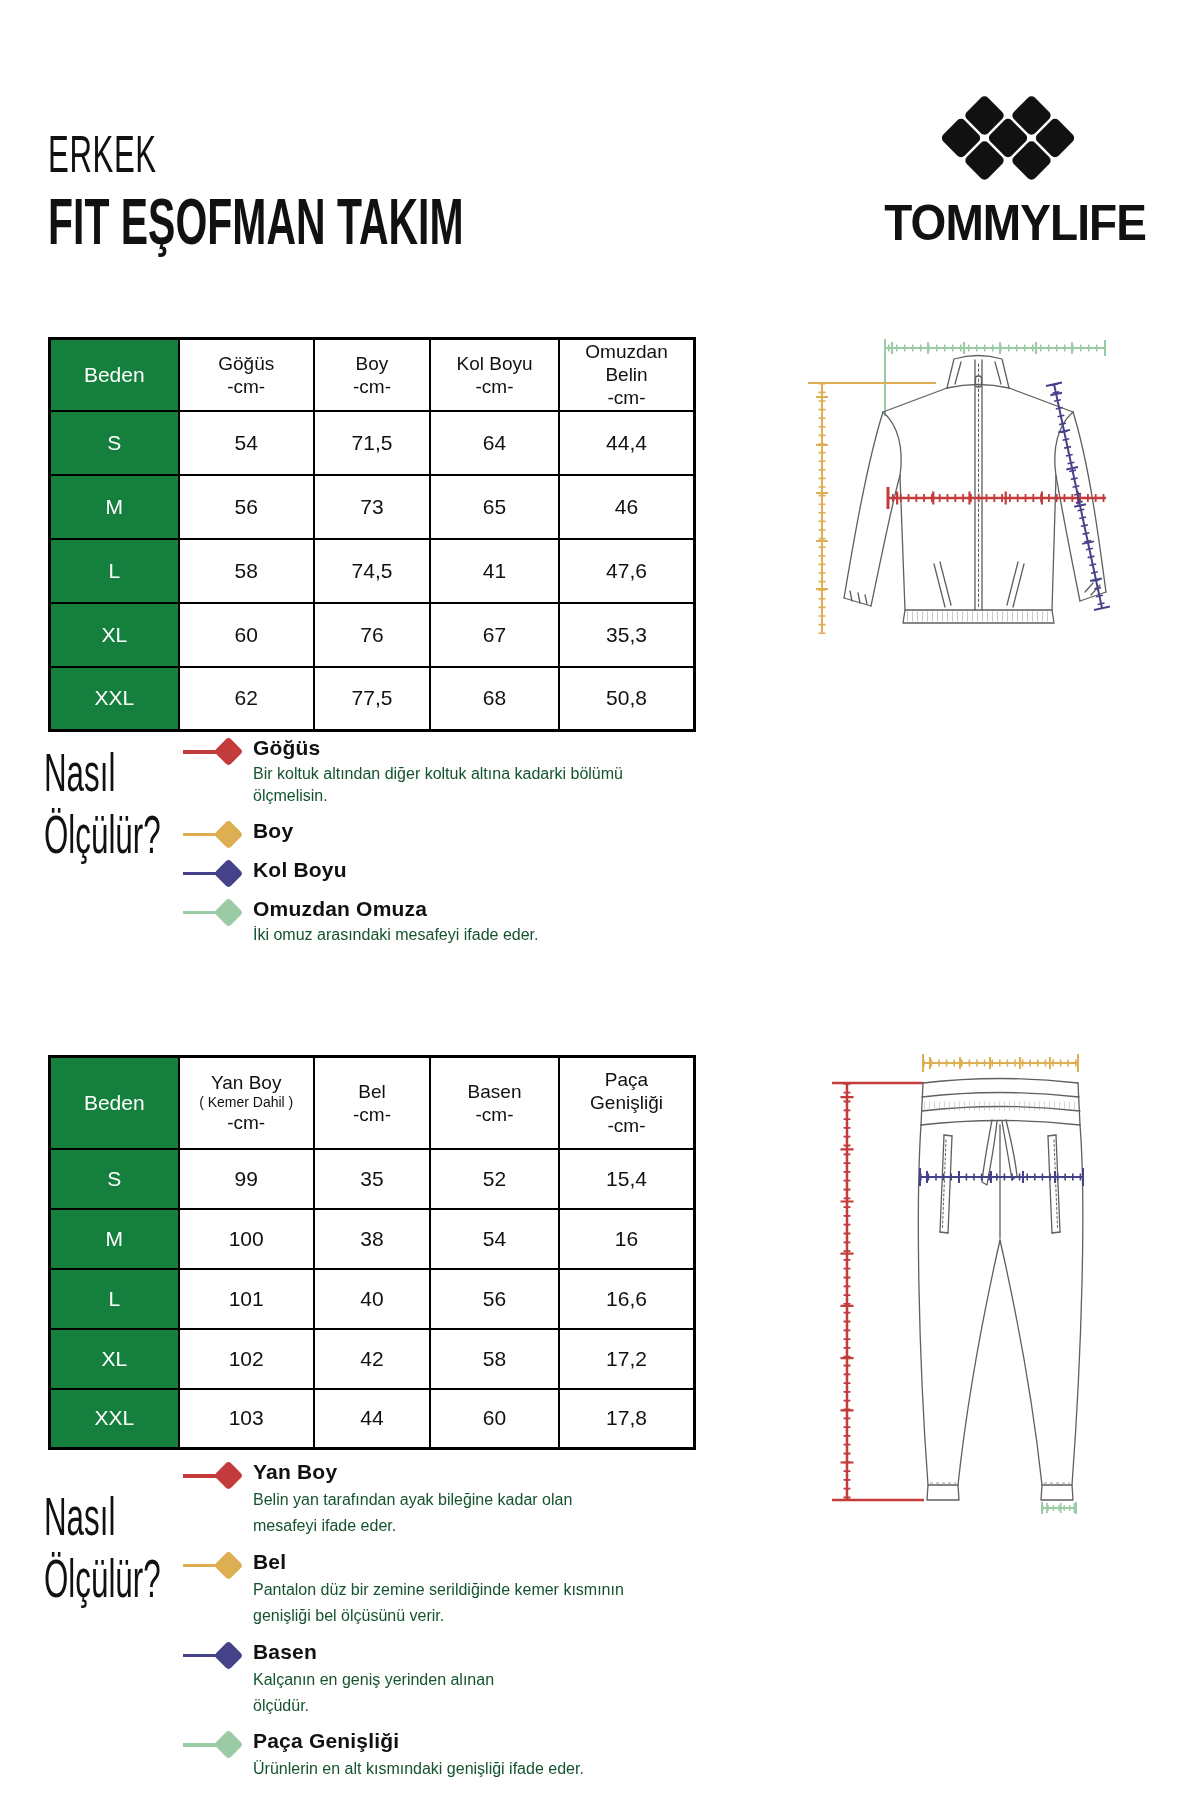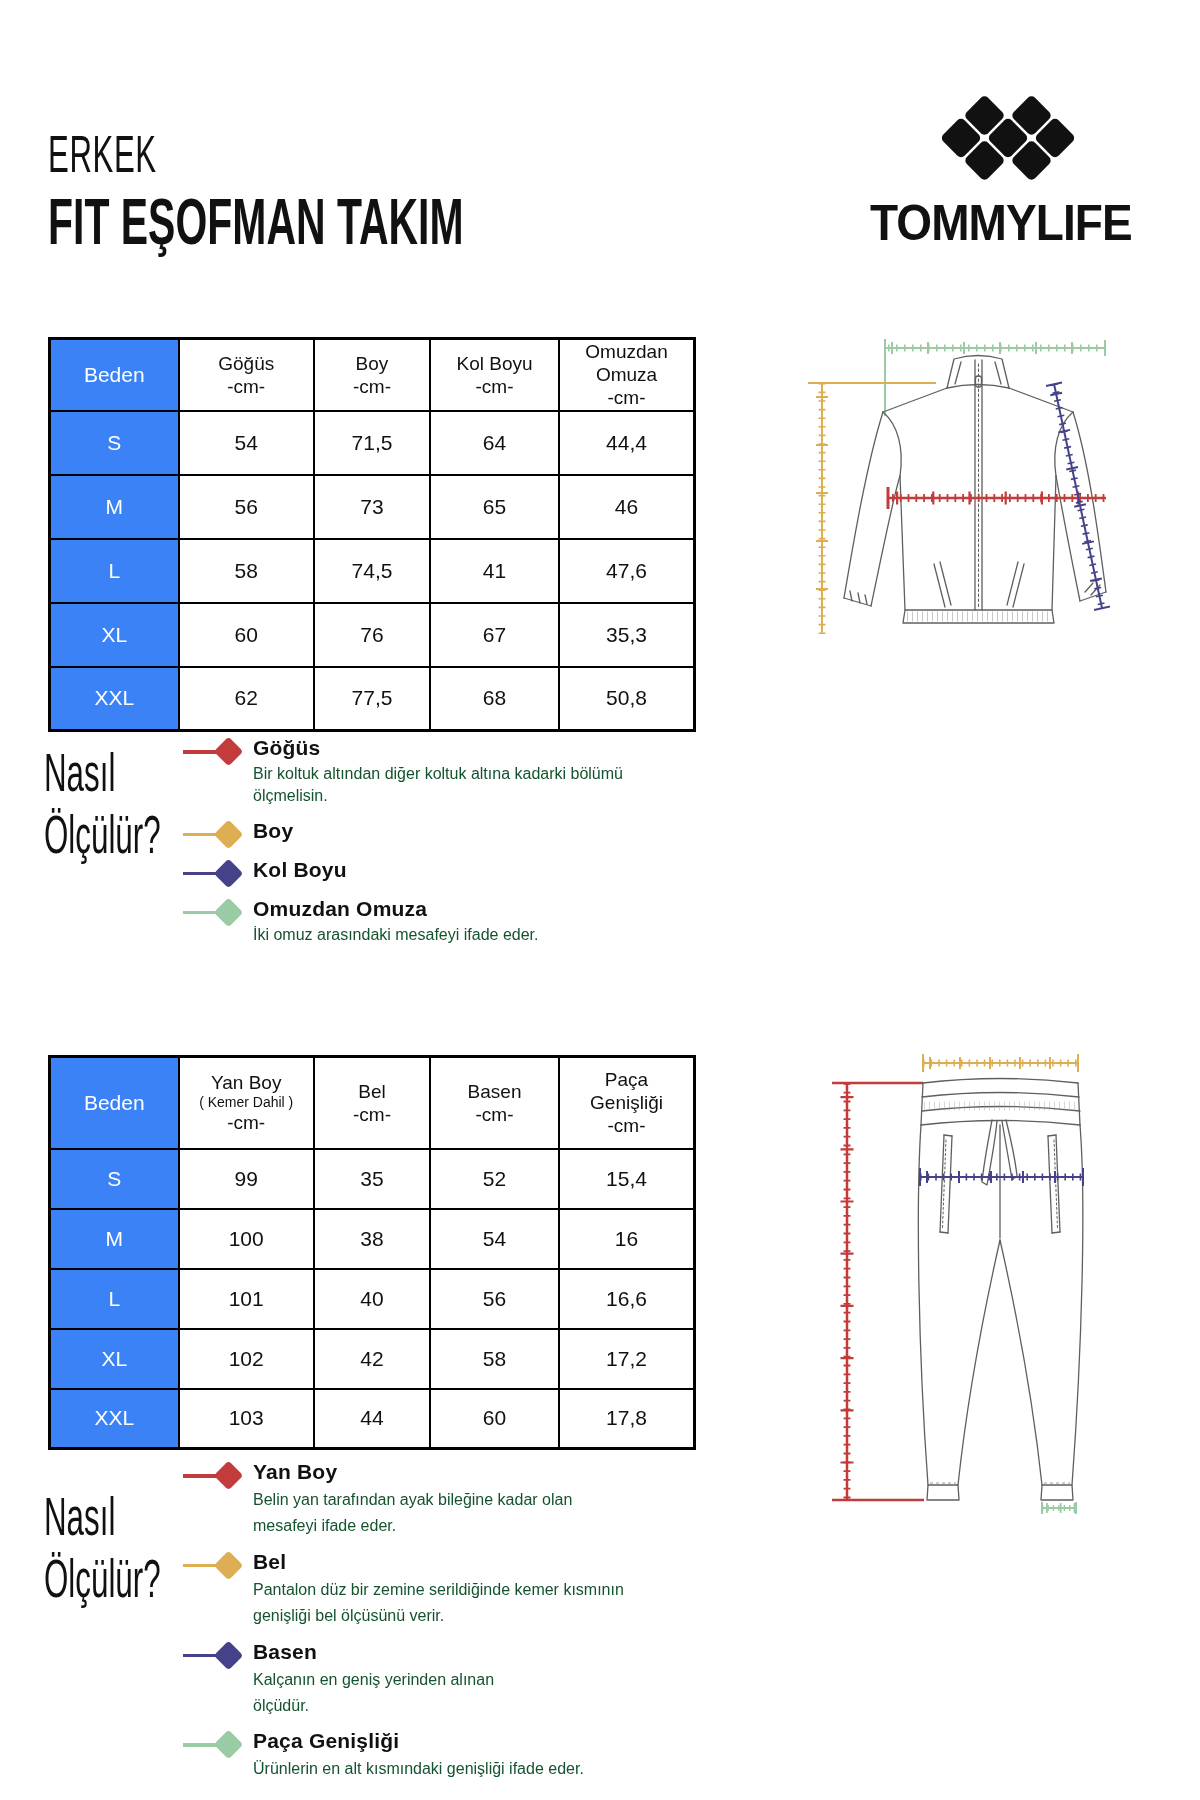--- a/index.html
+++ b/index.html
@@ -11,21 +11,21 @@
   
   .title-block { position:absolute; left:48px; top:128px; }
   .title-light {
     font-size:52px; font-weight:400; line-height:1.0; letter-spacing:1px;
     transform:scaleX(0.60); transform-origin:left top; white-space:nowrap;
   }
   .title-bold {
     margin-top:10px; font-size:64px; font-weight:700; line-height:1.0;
     transform:scaleX(0.64); transform-origin:left top; white-space:nowrap;
   }
-  .logo-block { position:absolute; left:858px; top:88px; width:300px; text-align:left; }
+  .logo-block { position:absolute; left:858px; top:88px; width:300px; text-align:right; }
   .logo-diamonds { display:block; margin:0 auto; }
   .brand-name {
     margin-top:6px; font-size:50px; font-weight:700; letter-spacing:-1px;
     transform:scaleX(0.92); transform-origin:center top; white-space:nowrap;
   }
   
   table.size-table {
     position:absolute; left:48px; width:648px; border-collapse:collapse;
     table-layout:fixed; border:3px solid #000; text-align:center;
   }
@@ -33,21 +33,21 @@
   table.t2 { top:1055px; }
   .size-table th, .size-table td { border:2px solid #000; vertical-align:middle; padding:0 2px; }
   .t1 thead th { height:66px; }
   .t2 thead th { height:92px; }
   .t1 tbody td { height:64px; }
   .t2 tbody td { height:60px; }
   .size-table thead th { font-weight:400; font-size:19px; }
   .size-table .hline { line-height:1.22; }
   .size-table .hline.small { font-size:14px; }
   .size-table tbody td { font-size:21px; }
-  .size-table .size-col { background:#3b82f6; color:#fff; border-color:#000; font-size:21px; }
+  .size-table .size-col { background:#15803d; color:#fff; border-color:#000; font-size:21px; }
   .size-table col.c0 { width:20%; } .size-table col.c1 { width:21%; }
   .size-table col.c2 { width:18%; } .size-table col.c3 { width:20%; }
   .size-table col.c4 { width:21%; }
   
   .measure-title { position:absolute; left:44px; font-size:54px; font-weight:400; line-height:1.14; }
   .measure-title .mline { transform:scaleX(0.58); transform-origin:left top; white-space:nowrap; }
   .measure-title.m1 { top:742px; }
   .measure-title.m2 { top:1486px; }
   
   .legend { position:absolute; left:183px; width:505px; }
@@ -109,21 +109,21 @@
           <th>
             <div class="hline">Boy</div>
             <div class="hline">-cm-</div>
           </th>
           <th>
             <div class="hline">Kol Boyu</div>
             <div class="hline">-cm-</div>
           </th>
           <th>
             <div class="hline">Omuzdan</div>
-            <div class="hline">Omuza</div>
+            <div class="hline">Belin</div>
             <div class="hline">-cm-</div>
           </th>
         </tr>
       </thead>
     <tbody>
         <tr>
           <td class="size-col">S</td>
           <td>54</td>
           <td>71,5</td>
           <td>64</td>

